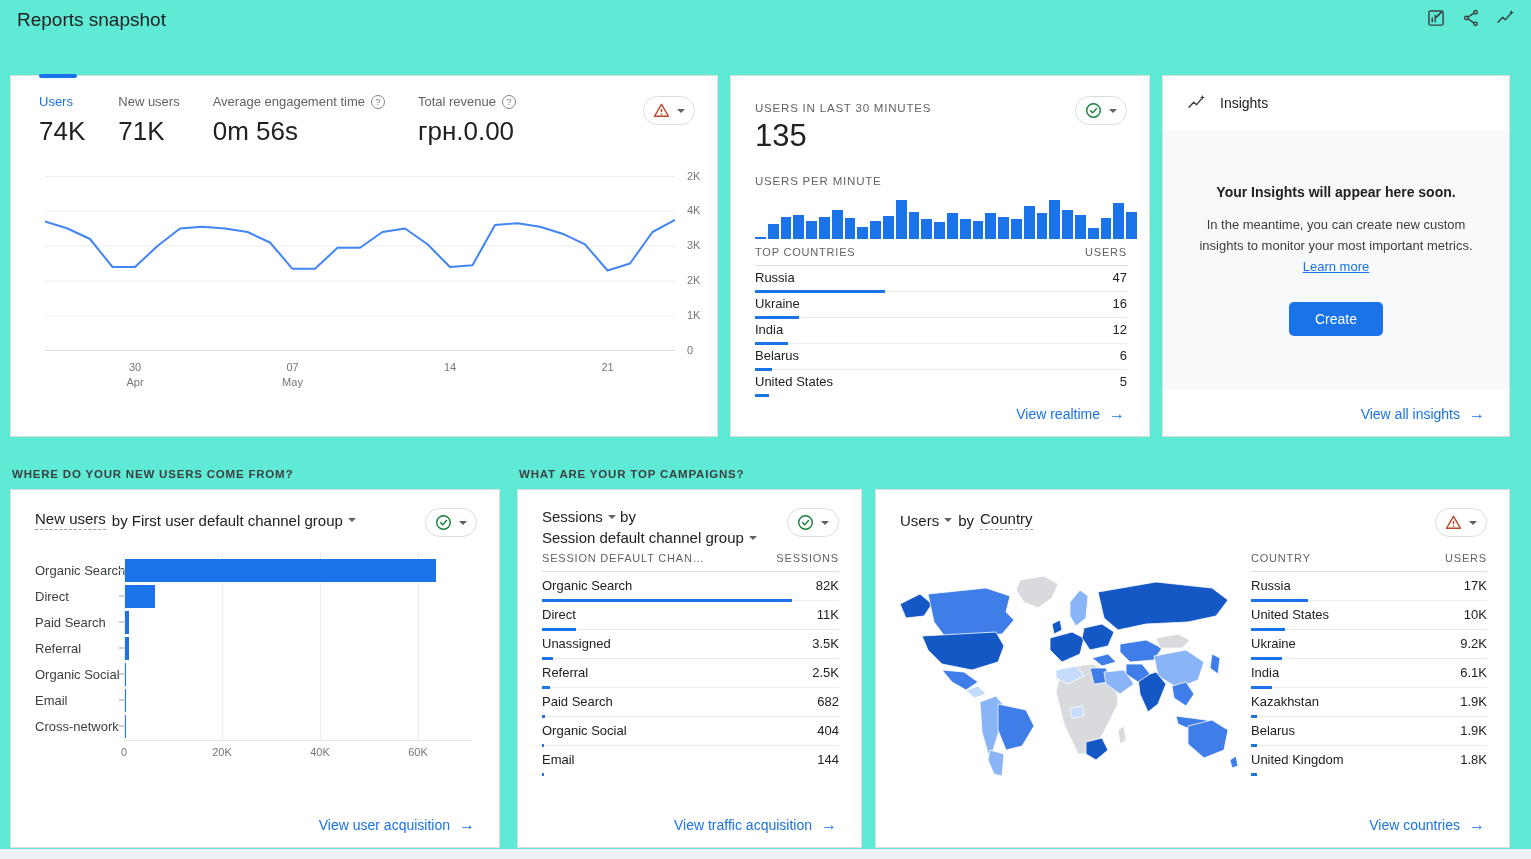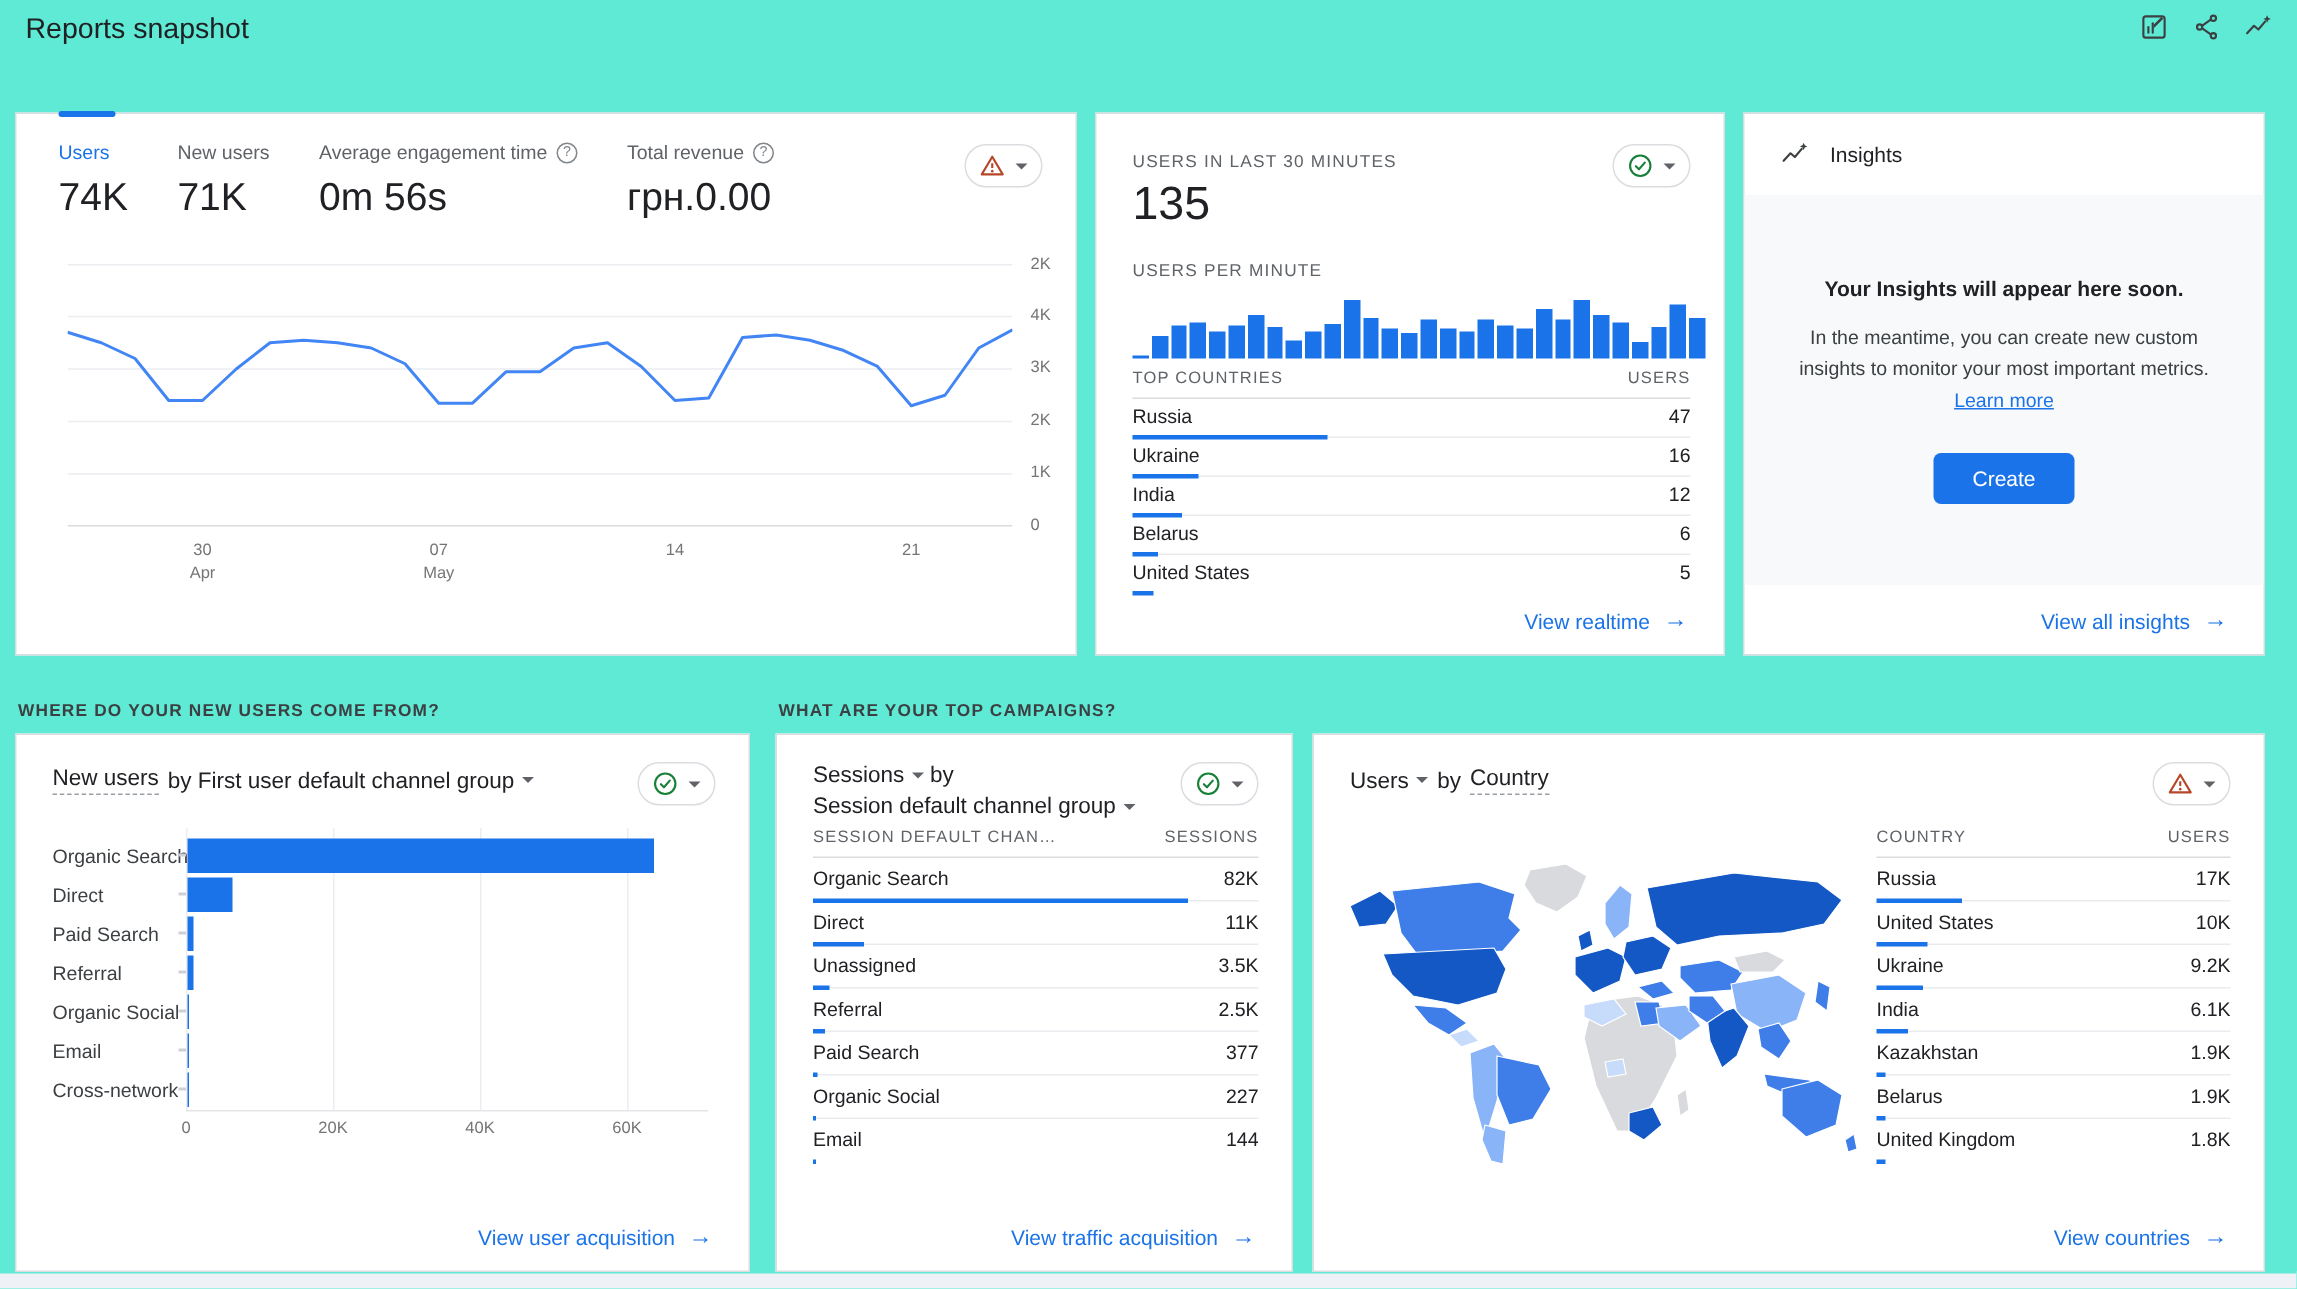--- a/index.html
+++ b/index.html
@@ -427,26 +427,26 @@
             <span class="tval">3.5K</span>
             <div class="tbar" style="width: 10.7px;"></div>
           </div>
           <div class="trow">
             <span class="tname">Referral</span>
             <span class="tval">2.5K</span>
             <div class="tbar" style="width: 7.6px;"></div>
           </div>
           <div class="trow">
             <span class="tname">Paid Search</span>
-            <span class="tval">377</span>
+            <span class="tval">682</span>
             <div class="tbar" style="width: 2.8px;"></div>
           </div>
           <div class="trow">
             <span class="tname">Organic Social</span>
-            <span class="tval">227</span>
+            <span class="tval">404</span>
             <div class="tbar" style="width: 2px;"></div>
           </div>
           <div class="trow">
             <span class="tname">Email</span>
             <span class="tval">144</span>
             <div class="tbar" style="width: 2px;"></div>
           </div>
         </div>
     </div>
     <a class="card-link">

